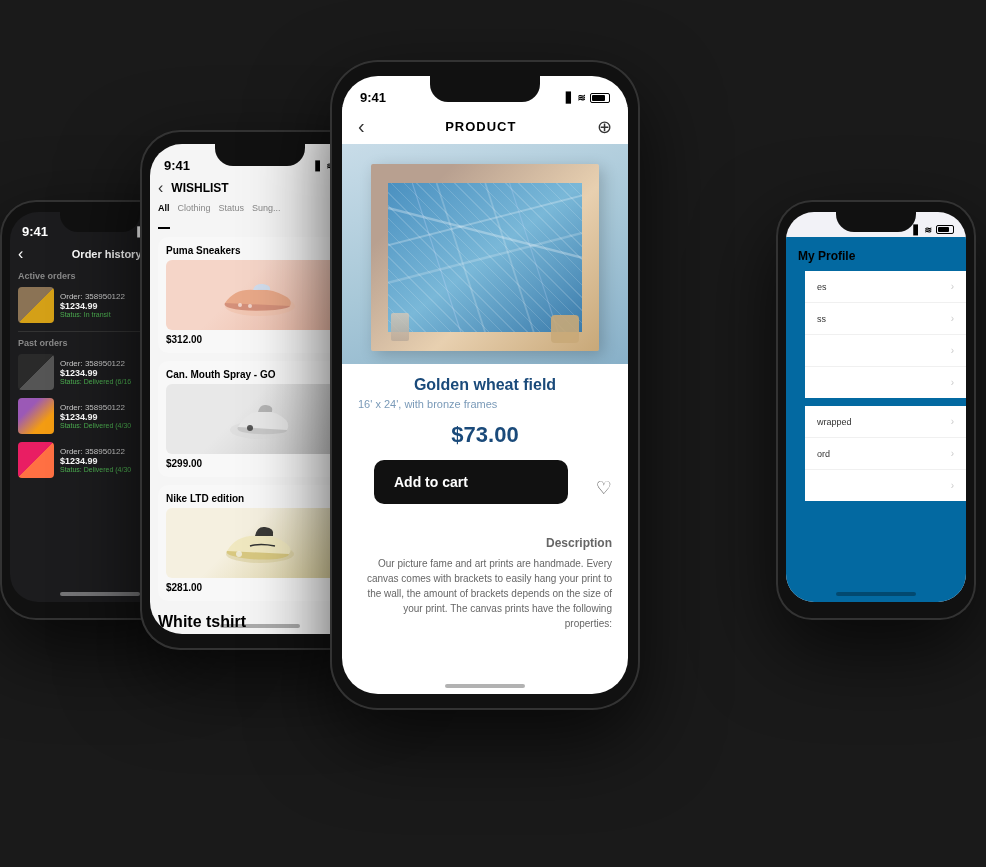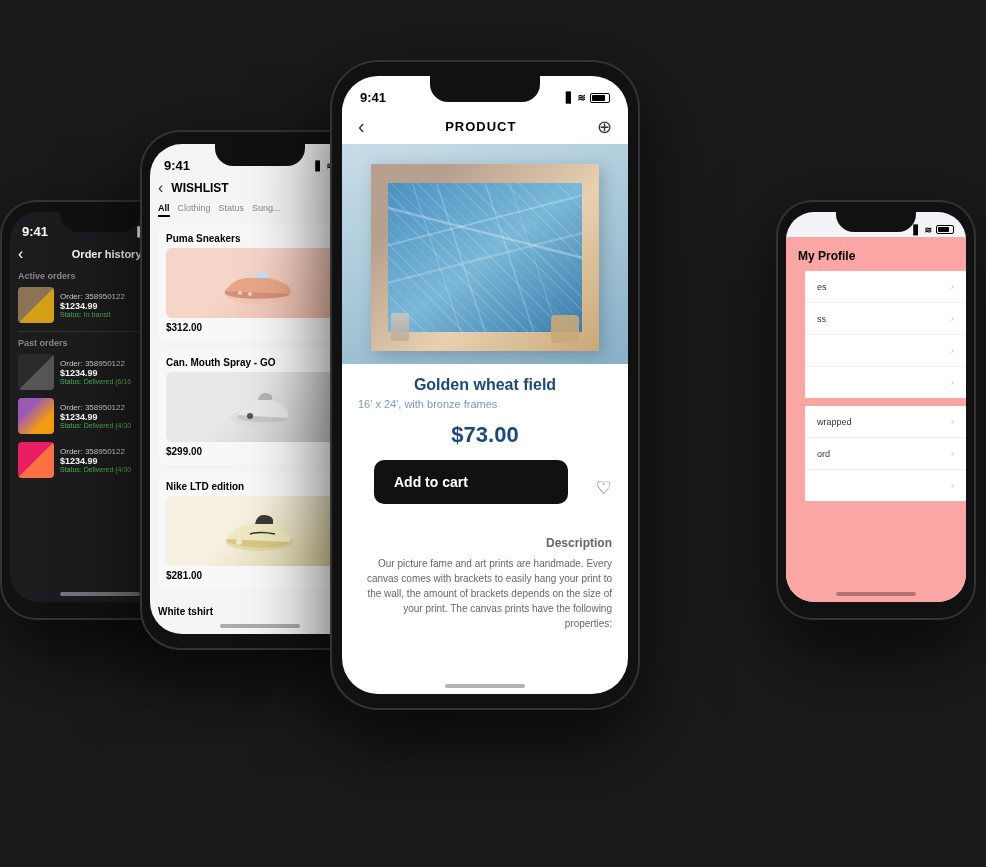--- a/index.html
+++ b/index.html
@@ -166,21 +166,21 @@
       margin-bottom: 6px;
     }
     .wl-back { font-size: 16px; color: #333; margin-right: 8px; }
     .wl-title { font-size: 12px; font-weight: 700; flex: 1; color: #000; }
     .wl-tabs {
       display: flex;
       gap: 8px;
       margin-bottom: 8px;
       font-size: 9px;
     }
-    .wl-tab-active { font-weight: 700; color: #000; border-bottom: 2px solid #000; padding-bottom: 2px; }
+    .wl-tab-active { font-weight: 700; color: #000; border-bottom: 2px solid #000; padding-bottom: 14px; }
     .wl-tab { color: #888; }
     .wl-product-card {
       background: #f8f8f8;
       border-radius: 10px;
       padding: 8px;
       margin-bottom: 8px;
       position: relative;
     }
     .wl-product-name { font-size: 10px; font-weight: 600; margin-bottom: 4px; }
     .wl-heart {
@@ -281,21 +281,21 @@
       padding: 14px 20px;
     }
     .prod-wishlist-btn { font-size: 18px; color: #555; }
     .prod-description { padding: 8px 16px 16px; text-align: right; }
     .prod-desc-title { font-size: 12px; font-weight: 600; color: #666; margin-bottom: 6px; }
     .prod-desc-text { font-size: 10px; color: #666; line-height: 1.5; }
     .prod-desc-text ul { margin-left: 12px; }
     .prod-desc-text ul li { margin-bottom: 3px; }
 
     
-    .profile-content { padding: 4px 0; background: #fca5a5; height: 100%; }
+    .profile-content { padding: 4px 0; background: #0369a1; height: 100%; }
     .profile-header { padding: 8px 12px; font-size: 12px; font-weight: 700; color: #000; }
     .profile-section {
       background: #fff;
       margin-bottom: 8px;
       margin-left: 19px;
     }
     .profile-row {
       display: flex;
       align-items: center;
       justify-content: space-between;
@@ -489,21 +489,21 @@
             <path d="M40 20 Q42 10 50 11 Q60 12 58 20" fill="#1a1a1a" opacity="0.85"></path>
             <path d="M35 30 Q45 27 60 30" stroke="#333" stroke-width="1.5" fill="none"></path>
             <circle cx="24" cy="38" r="3" fill="#f5f5f5" opacity="0.7"></circle>
           </svg>
         </div>
         <div class="wl-price">$281.00</div>
         <div class="wl-size-note">N F</div>
       </div>
 
       <div style="padding: 4px 0 2px;">
-        <span style="font-size:10px;font-weight:600;">White tshirt</span>
+        <span style="font-size:16px;font-weight:600;">White tshirt</span>
       </div>
     </div>
     <div class="home-indicator home-indicator-dark"></div>
   </div>
 </div>
 
 <div class="phone phone-front" style="z-index:10;">
   <div class="phone-screen">
     <div class="notch" style="width:110px;height:26px;background:#111;"></div>
     <div class="status-bar" style="color:#000;padding:14px 18px 2px;">

